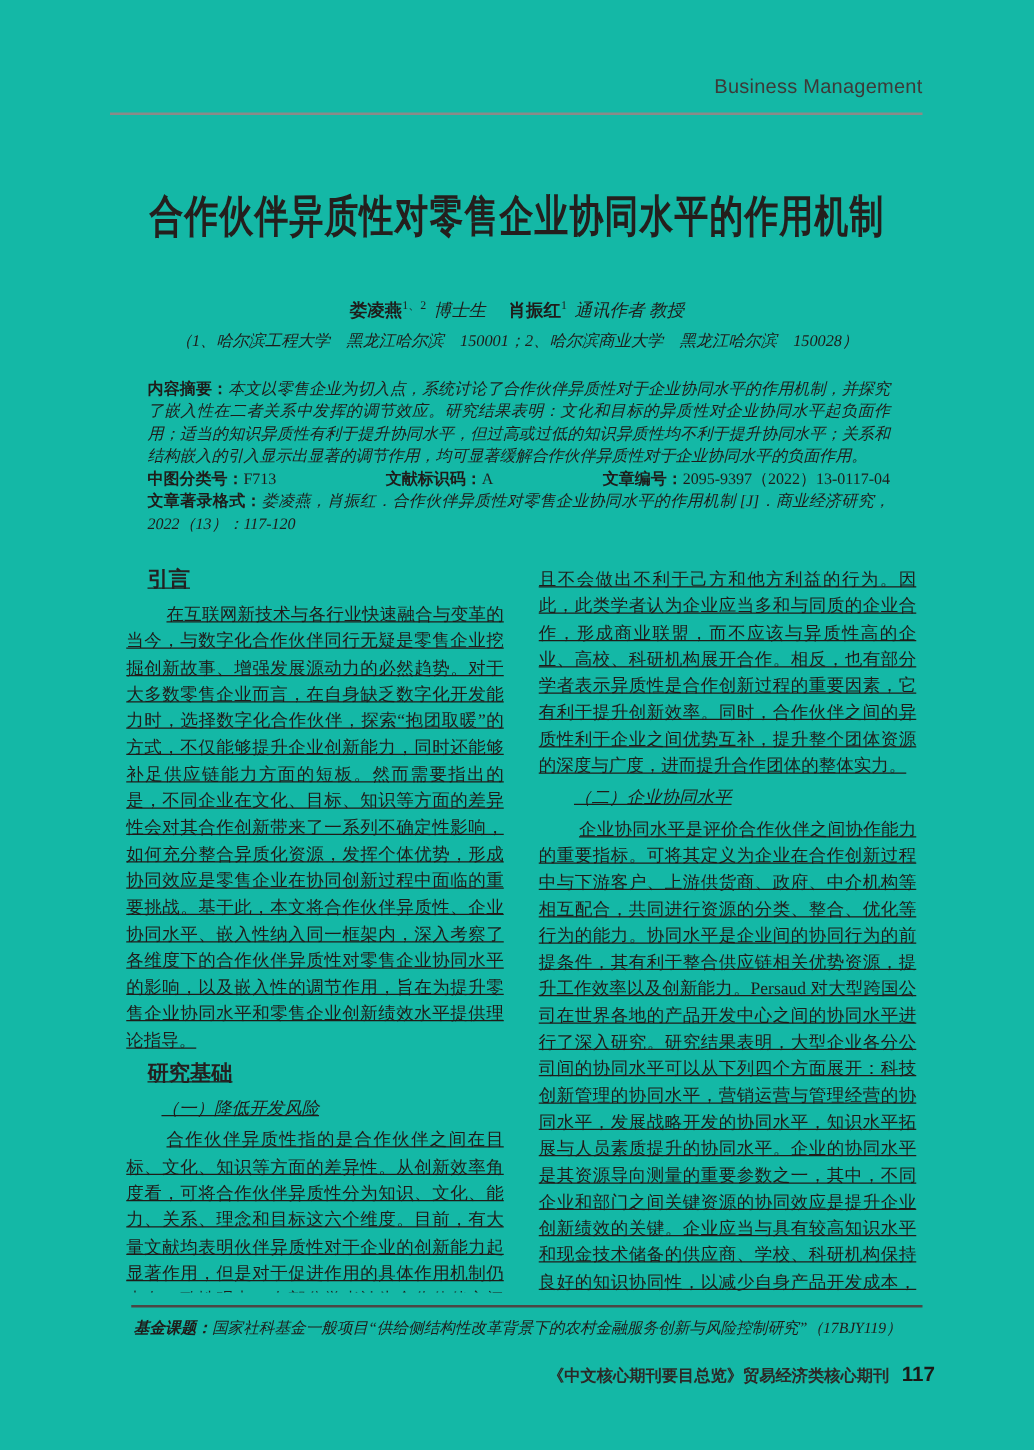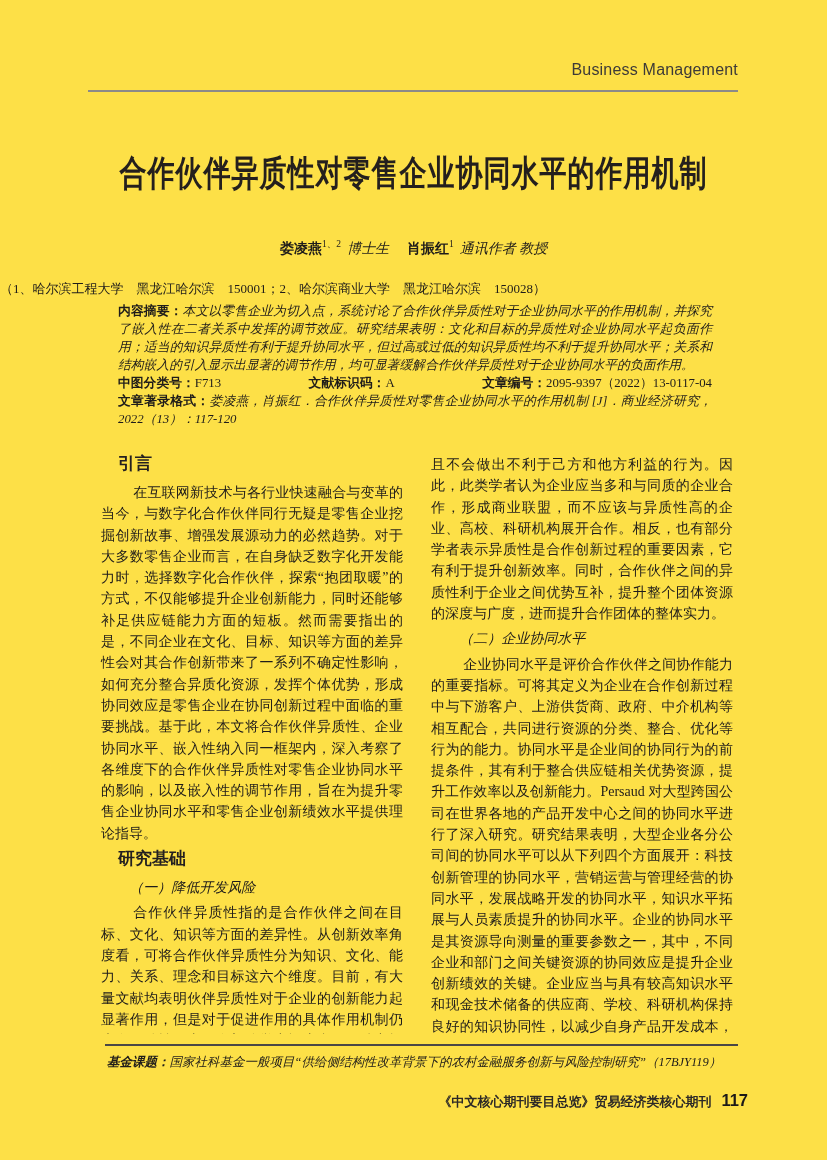--- a/index.html
+++ b/index.html
@@ -1,20 +1,20 @@
 <!DOCTYPE html>
 <html><head>
 <meta charset="utf-8">
 <style>
   html,body{margin:0;padding:0;}
   body{background:#e8e8e8;}
   .page{
     position:relative;
     width:827px;height:1160px;
-    background:#fde047;
+    background:#14b8a6;
     margin:0 auto;
     overflow:hidden;
     font-family:"Liberation Serif", serif;
     color:#1f1c1a;
   }
   
   .running-head{
     position:absolute;top:61px;right:89px;
     font-family:"Liberation Sans", sans-serif;
     font-size:16px;color:#3d3a38;letter-spacing:.2px;
@@ -35,22 +35,22 @@
   }
   .authors{
     position:absolute;left:0;right:0;top:238px;
     text-align:center;font-size:14px;white-space:nowrap;
   }
   .authors .nm{font-family:"Liberation Sans", sans-serif;font-weight:bold;}
   .authors sup{font-size:9.5px;vertical-align:6px;font-style:normal;}
   .authors .rl{font-style:italic;margin-left:6px;}
   .authors .gap{display:inline-block;width:18px;}
   .affiliation{
-    position:absolute;left:0;right:0;top:280px;
-    font-size:13px;white-space:nowrap;
+    position:absolute;left:0;right:0;top:264px;
+    text-align:center;font-size:13px;font-style:italic;white-space:nowrap;
   }
   
   .meta{
     position:absolute;left:118px;top:302px;width:594px;
     font-size:12.8px;line-height:18px;text-align:justify;
   }
   .meta p{margin:0;}
   .meta .lbl{
     font-family:"Liberation Sans", sans-serif;
     font-weight:bold;font-style:normal;
@@ -60,21 +60,21 @@
   .meta .clc-line .val{font-style:normal;}
   
   .columns{
     position:absolute;left:97px;top:450px;
     width:640px;height:584px;
     display:flex;gap:20px;overflow:hidden;
   }
   .col{
     width:310px;flex:0 0 310px;
     font-size:14px;line-height:21.3px;
-    text-align:justify;overflow-wrap:break-word;
+    text-align:justify;overflow-wrap:break-word;text-decoration:underline;
   }
   .col p{margin:4px;text-indent:2.3em;}
   .col p.cont{text-indent:0;}
   .sec-h{
     font-family:"Liberation Sans", sans-serif;
     font-weight:bold;font-size:17px;line-height:22px;
     margin:3px 0 7px 21px;text-indent:0;color:#242020;
   }
   .sec-h.later{}
   .sub-h{

